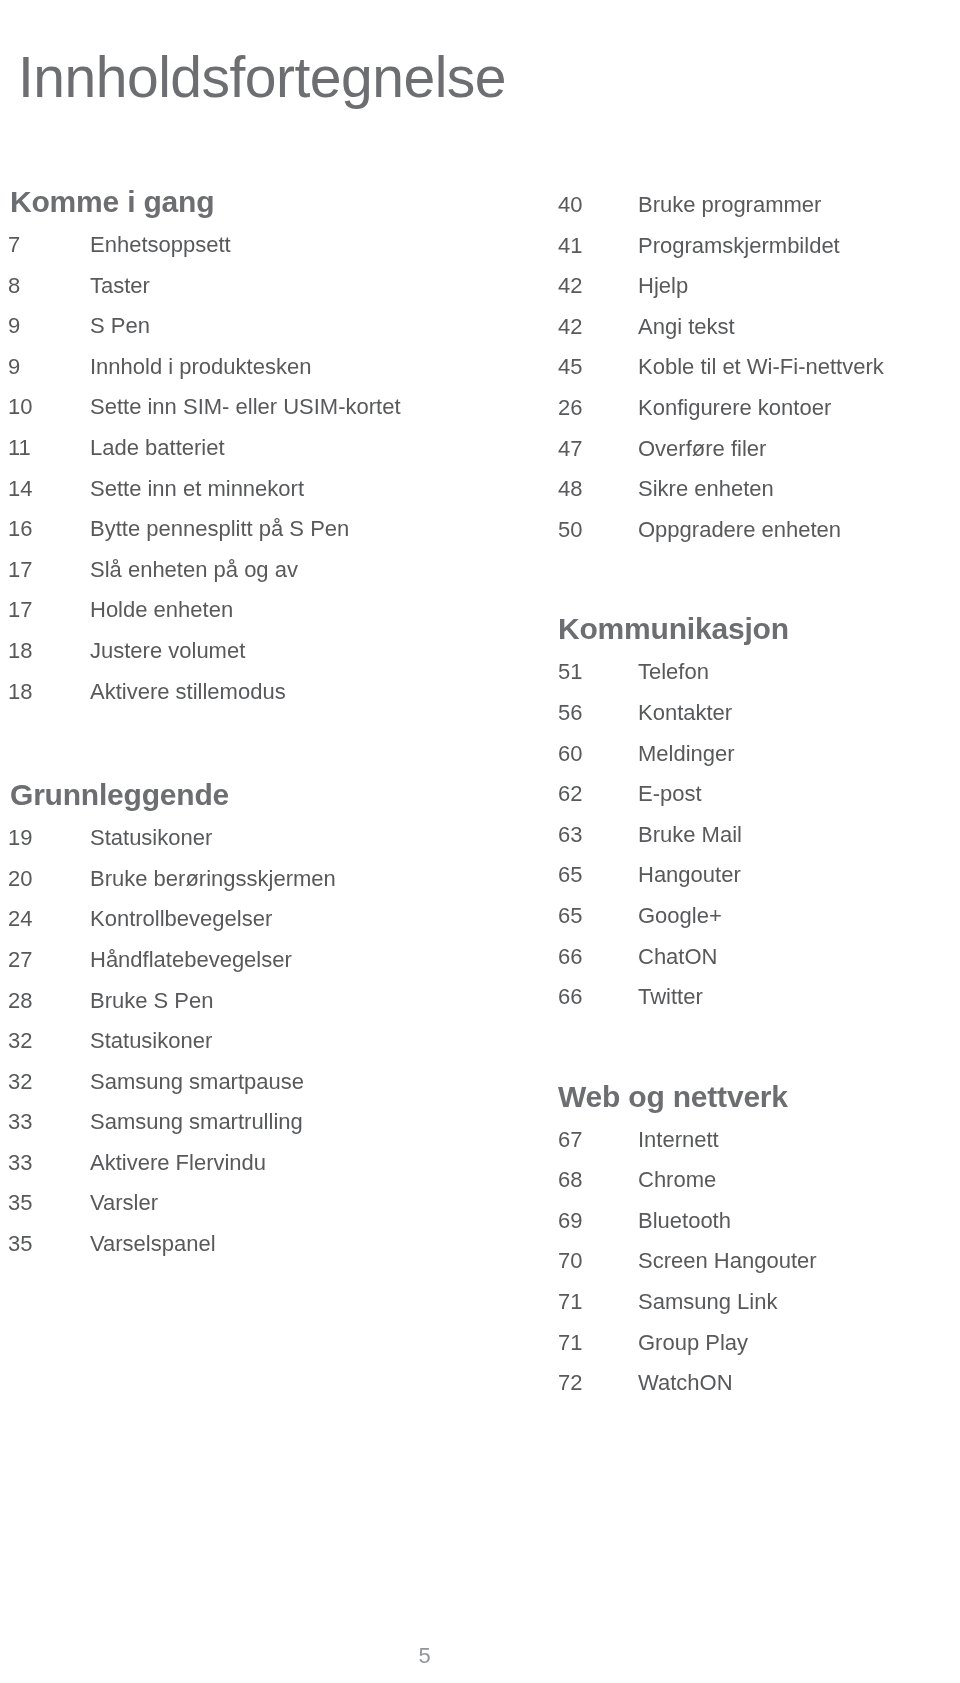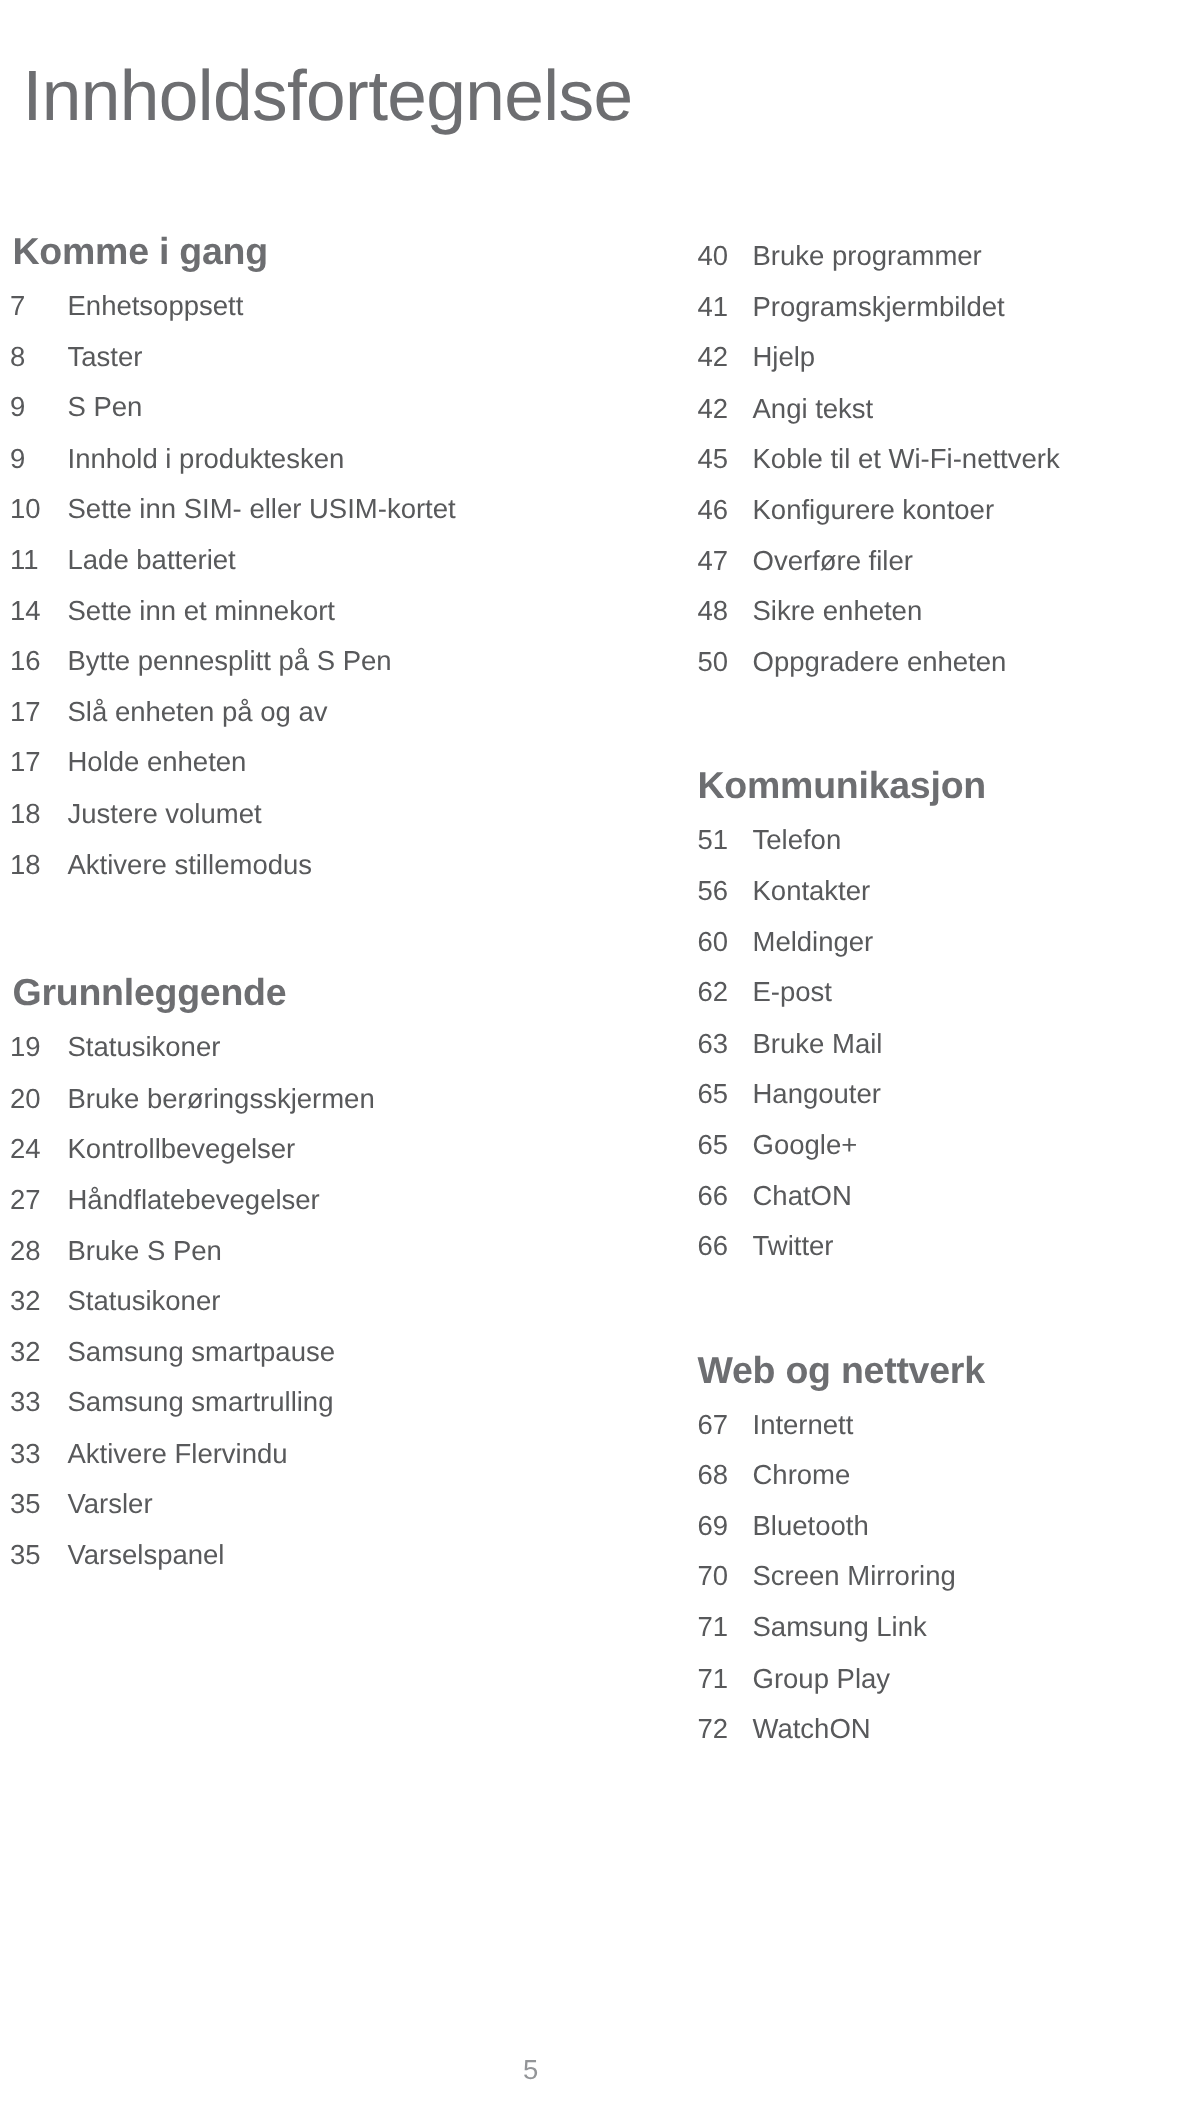--- a/index.html
+++ b/index.html
@@ -70,20 +70,21 @@
   .spacer-section-right {
     height: 62px;
   }
   .entry {
     display: flex;
     align-items: baseline;
     font-size: 22px;
     line-height: 40.6px;
     color: #58595b;
     white-space: nowrap;
+    gap: 36px;
   }
   .entry .num {
     width: 54px;
     flex: 0 0 54px;
     text-align: left;
     padding-left: 8px;
     box-sizing: border-box;
     color: #58595b;
   }
   .entry .label {
@@ -232,21 +233,21 @@
           </div>
           <div class="entry">
             <span class="num">42</span>
             <span class="label">Angi tekst</span>
           </div>
           <div class="entry">
             <span class="num">45</span>
             <span class="label">Koble til et Wi-Fi-nettverk</span>
           </div>
           <div class="entry">
-            <span class="num">46</span>
+            <span class="num">26</span>
             <span class="label">Konfigurere kontoer</span>
           </div>
           <div class="entry">
             <span class="num">47</span>
             <span class="label">Overføre filer</span>
           </div>
           <div class="entry">
             <span class="num">48</span>
             <span class="label">Sikre enheten</span>
           </div>
@@ -305,21 +306,21 @@
           <div class="entry">
             <span class="num">68</span>
             <span class="label">Chrome</span>
           </div>
           <div class="entry">
             <span class="num">69</span>
             <span class="label">Bluetooth</span>
           </div>
           <div class="entry">
             <span class="num">70</span>
-            <span class="label">Screen Mirroring</span>
+            <span class="label">Screen Hangouter</span>
           </div>
           <div class="entry">
             <span class="num">71</span>
             <span class="label">Samsung Link</span>
           </div>
           <div class="entry">
             <span class="num">71</span>
             <span class="label">Group Play</span>
           </div>
           <div class="entry">

